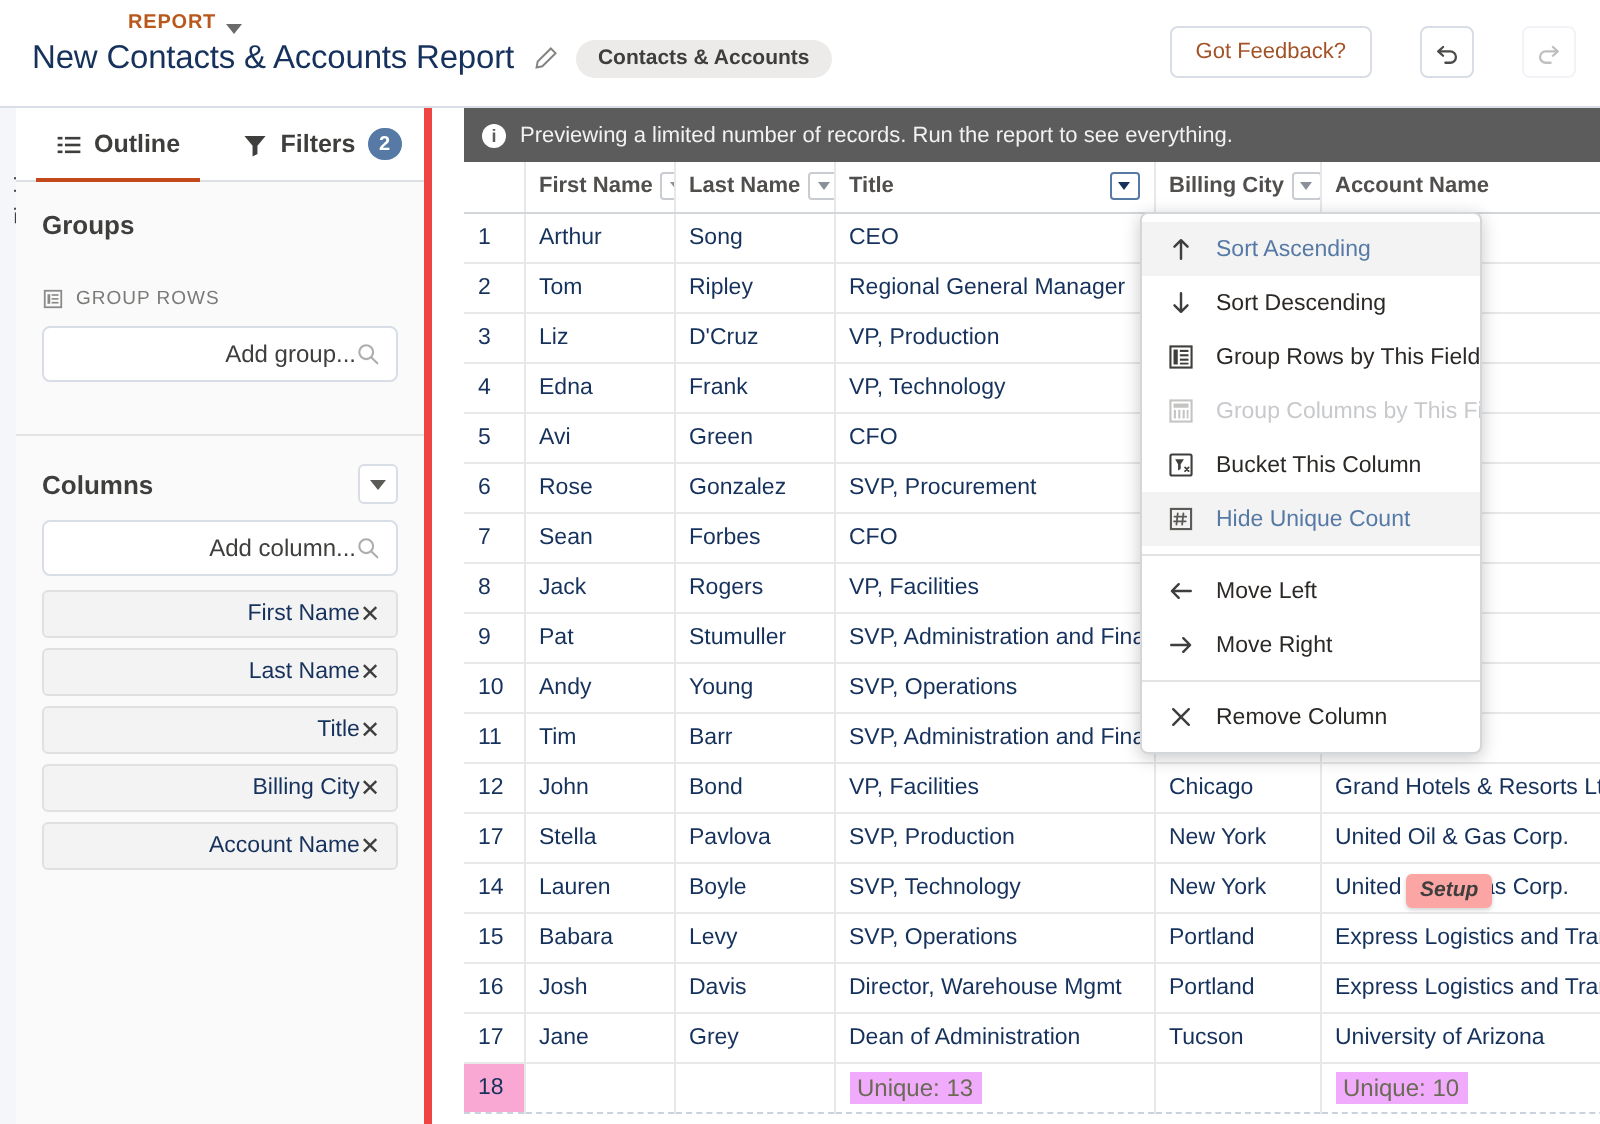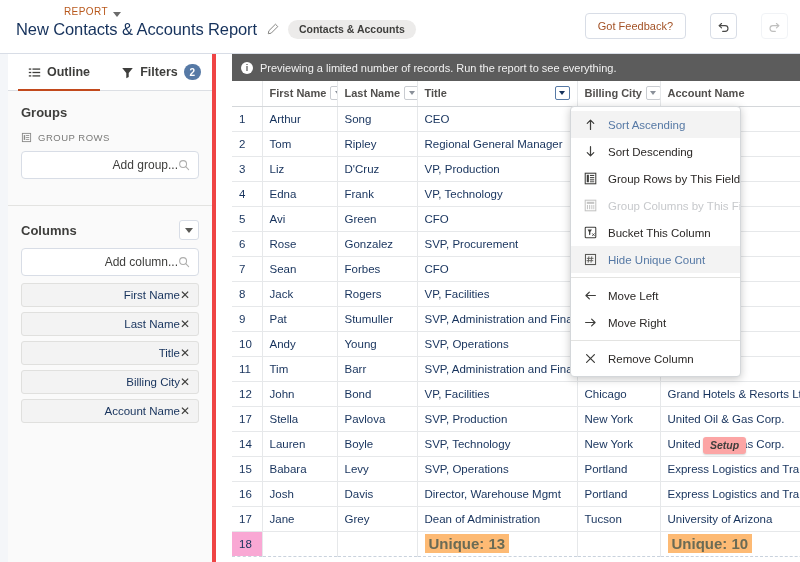--- a/index.html
+++ b/index.html
@@ -13,21 +13,21 @@
   #app { position: relative; width: 800px; height: 562px; background:#fff; }
 
   
   .topbar {
     position: absolute; left:0; top:0; width:800px; height:54px;
     background:#fff; display:flex; align-items:flex-start;
   }
   .topbar-left { padding: 6px 0 0 16px; flex:1; min-width:0; }
   .report-kicker {
     display:flex; align-items:flex-end; gap:5px;
-    font-size:10px; font-weight:normal; letter-spacing:.4px;
+    font-size:10px; font-weight:bold; letter-spacing:.4px;
     color:#b8581c;
     padding-left:48px;
   }
   .kicker-caret {
     width:0;height:0;border-left:4px solid transparent;border-right:4px solid transparent;
     border-top:5px solid #6b6b6b; margin-top:1px;
   }
   .title-row { display:flex; align-items:center; gap:9px; margin-top:3px; }
   .report-title { font-size:16.5px; color:#16325c; letter-spacing:-.1px; white-space:nowrap; }
   .pencil-icon { width:13px; height:13px; flex:none; opacity:.75; }
@@ -81,21 +81,21 @@
     font-size:10px; font-weight:bold; display:flex; align-items:center; justify-content:center; padding:0 4px;
   }
   .sect { padding:14px 13px 0 13px; }
   .sect-hd { display:flex; align-items:center; justify-content:space-between; }
   .sect-title { font-size:13px; color:#3e3e3c; font-weight:bold; }
   .sect-caret-box {
     width:20px;height:20px;border:1px solid #d8dde6;background:#fff;border-radius:3px;
     display:flex;align-items:center;justify-content:center;cursor:pointer;
   }
   .caret-dn { width:0;height:0;border-left:4px solid transparent;border-right:4px solid transparent;border-top:5px solid #5a5a57; }
-  .subhd { display:flex; align-items:center; gap:6px; margin-top:12px; font-size:9.5px; color:#7a7a78; letter-spacing:.5px; }
+  .subhd { display:flex; align-items:center; gap:6px; margin-top:24px; font-size:9.5px; color:#7a7a78; letter-spacing:.5px; }
   .subhd svg { width:11px; height:11px; }
   .field-input {
     margin-top:8px; height:28px; background:#fff; border:1px solid #d8dde6; border-radius:4px;
     display:flex; align-items:center; padding:0 8px; cursor:text;
   }
   .field-input span { flex:1; font-size:12px; color:#3e3e3c; }
   .field-input svg { width:12px; height:12px; opacity:.55; }
   .sect-divider { margin-top:26px; border-top:1px solid #e3e3e1; }
   .chip-list { margin-top:7px; display:flex; flex-direction:column; gap:5px; }
   .chip {
@@ -135,21 +135,21 @@
   .th-caret i { width:0;height:0;border-left:3.5px solid transparent;border-right:3.5px solid transparent;border-top:4.5px solid #8a9099; display:block; }
   .th-caret.active { border-color:#5679a5; }
   .th-caret.active i { border-top-color:#16325c; }
   table.grid tbody td { height:25px; padding:0 7px; background:#fff; }
   td.rownum {
     width:30px; text-align:right; padding-right:7px; color:#6b7383; font-size:11px;
     background:#fff; border-right:1px solid #e6e8ea;
   }
   tr.total-row td { background:#f3f7fb; border-bottom:1px dashed #c9d2dd; }
   tr.total-row td.rownum { background:#f9a8d4; }
-  .unique-chip { background:#fdba74; color:#6b6b55; padding:1px 4px; font-size:15px;font-weight:bold; }
+  .unique-chip { background:#f0abfc; color:#6b6b55; padding:1px 4px; font-size:12px; }
 
   
   .colmenu {
     position:absolute; left:570px; top:106px; width:171px;
     background:#fff; border:1px solid #d4d7da; border-radius:4px;
     box-shadow:0 2px 9px rgba(0,0,0,.22); overflow:hidden; z-index:40;
     padding:4px 0;
   }
   .mi { display:flex; align-items:center; gap:11px; height:27px; padding:0 13px; cursor:pointer; }
   .mi-label { font-size:11.5px; color:#2b2826; white-space:nowrap; }

